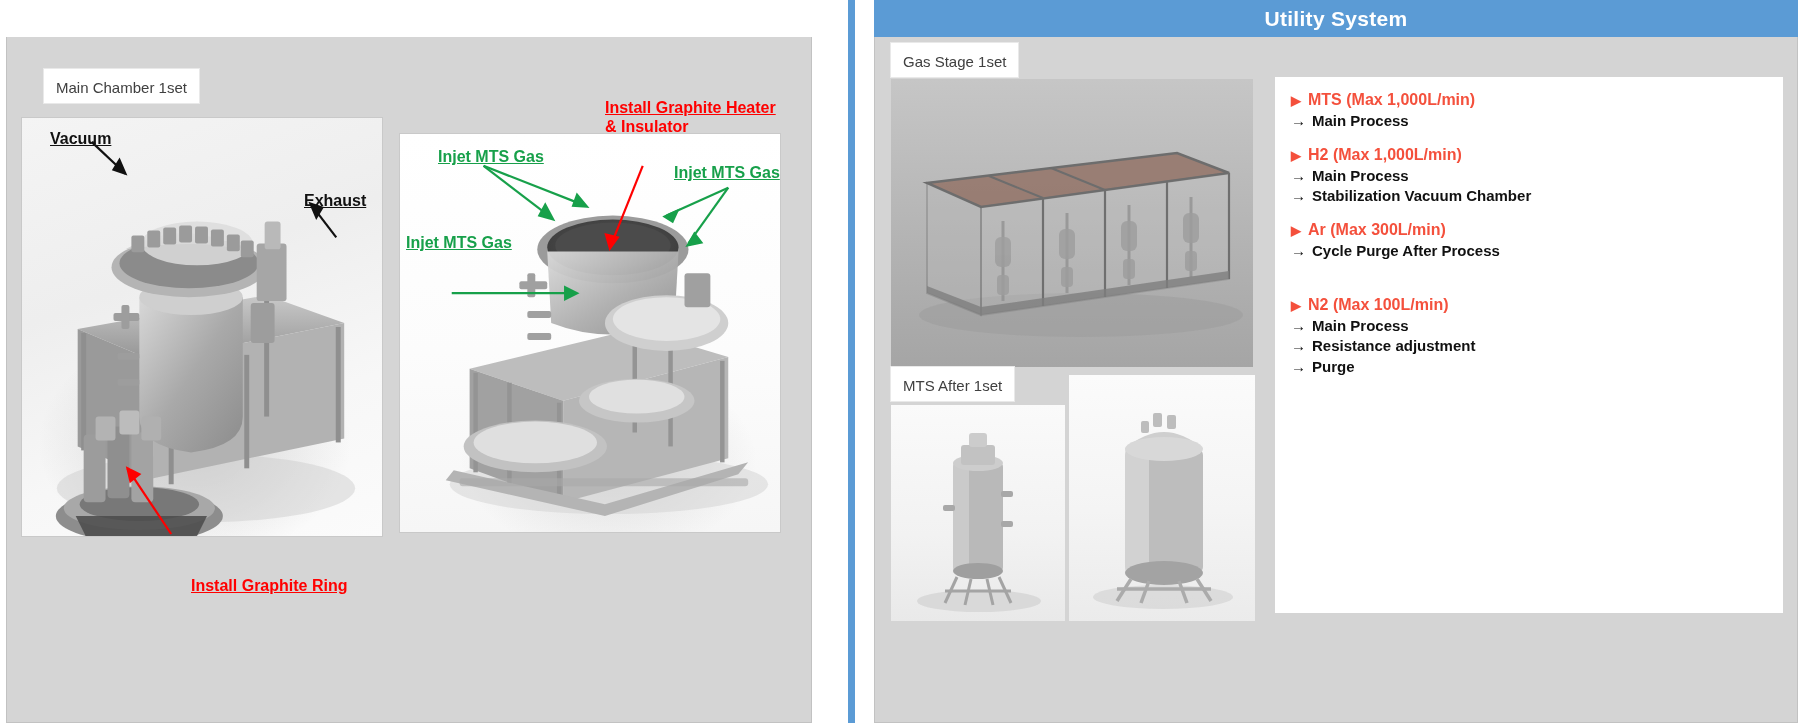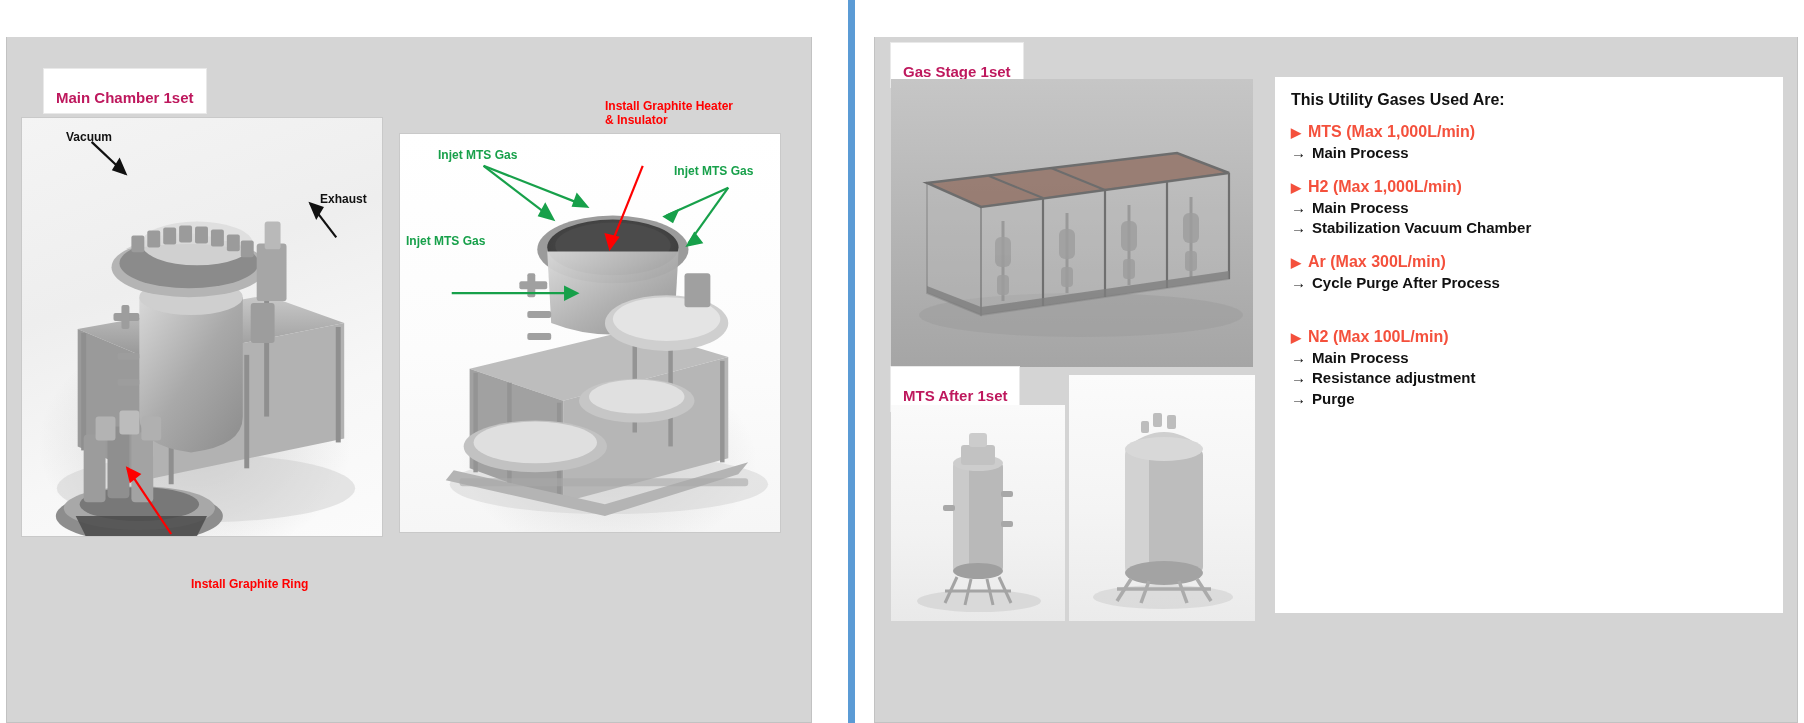--- a/index.html
+++ b/index.html
@@ -32,24 +32,24 @@
     box-sizing:border-box;
   }
 
   
   #left-panel{left:6px;width:806px;}
   #left-panel .panel-body{background:#d5d5d5;}
 
   .tag{
     position:absolute;
     background:#ffffff;
-    color:#be185d;
+    color:#404040;
     font-size:15px;
-    font-weight:bold;
-    padding:20px 12px 7px 12px;
+    font-weight:normal;
+    padding:10px 12px 7px 12px;
     box-shadow:0 0 0 1px #e9e9e9;
     white-space:nowrap;
   }
 
   .photo{
     position:absolute;
     background:#fdfdfd;
     border:1px solid #c9c9c9;
     overflow:hidden;
     box-sizing:border-box;
@@ -75,26 +75,27 @@
   }
   .render-tank2{
     background:linear-gradient(180deg,#fbfbfb 0%,#f4f4f4 55%,#ebebeb 100%);
   }
 
   .svgart{position:absolute;inset:0;width:100%;height:100%;}
 
   
   .anno{
     position:absolute;
-    font-size:12px;
+    font-size:16px;
     font-weight:bold;
     white-space:nowrap;
     line-height:1.18;
-  }
-  .anno.black{color:#111111;margin-left:16px;}
+    text-decoration:underline;
+  }
+  .anno.black{color:#111111;}
   .anno.red{color:#ff0000;}
   .anno.green{color:#17a04a;}
 
   
   #divider-gap{position:absolute;top:0;bottom:0;left:812px;width:62px;background:#ffffff;}
   #divider-bar{position:absolute;top:0;bottom:0;left:848px;width:7px;background:#5b9bd5;}
 
   
   #right-panel{left:874px;width:924px;}
   #right-panel .panel-body{background:#d4d4d4;}
@@ -314,20 +315,23 @@
         <div class="anno green" style="left:6px;top:100px;">Injet MTS Gas</div>
       </div>
 
     </div>
   </div>
 
   <div id="divider-gap"></div>
   <div id="divider-bar"></div>
 
   <div class="panel" id="right-panel">
+    <div class="panel-header">
+      <span>Utility System</span>
+    </div>
     <div class="panel-body">
 
       <div class="tag" style="left:16px;top:6px;">Gas Stage 1set</div>
 
       <div class="photo render-gas" style="left:16px;top:42px;width:362px;height:288px;border:none;">
         <svg class="svgart" viewBox="0 0 362 288" preserveAspectRatio="none">
           <defs>
             <linearGradient id="wall" x1="0" y1="0" x2="0" y2="1">
               <stop offset="0%" stop-color="#c6c6c6"></stop>
                 <stop offset="100%" stop-color="#a5a5a5"></stop>
@@ -420,21 +424,20 @@
             <line x1="62" y1="204" x2="48" y2="226"></line>
               <line x1="128" y1="204" x2="142" y2="226"></line>
             <line x1="80" y1="206" x2="72" y2="228"></line>
               <line x1="110" y1="206" x2="118" y2="228"></line>
             <line x1="48" y1="214" x2="142" y2="214"></line>
           </g>
         </svg>
       </div>
 
       <div class="infobox" style="left:400px;top:40px;width:508px;height:536px;">
-        <div class="info-title">This Utility Gases Used Are:</div>
 
         <div class="gas-group">
           <div class="gas-head">
             <span class="tri">▶</span>
             <span>MTS (Max 1,000L/min)</span>
           </div>
           <div class="gas-sub">
             <span class="arw">→</span>
             <span>Main Process</span>
           </div>

